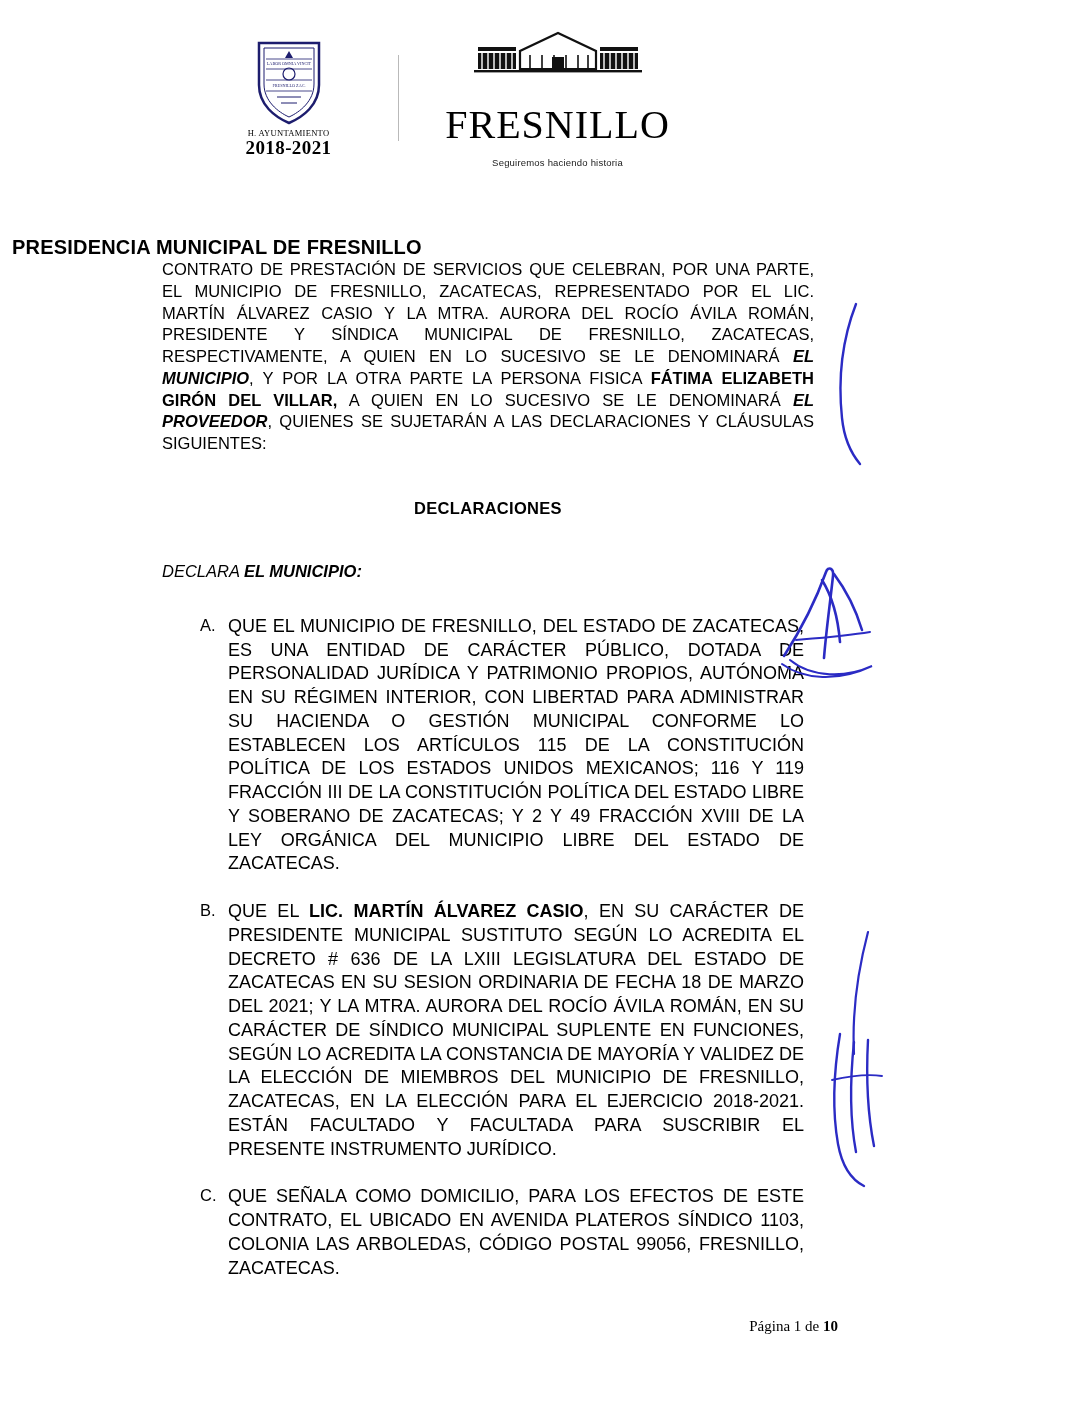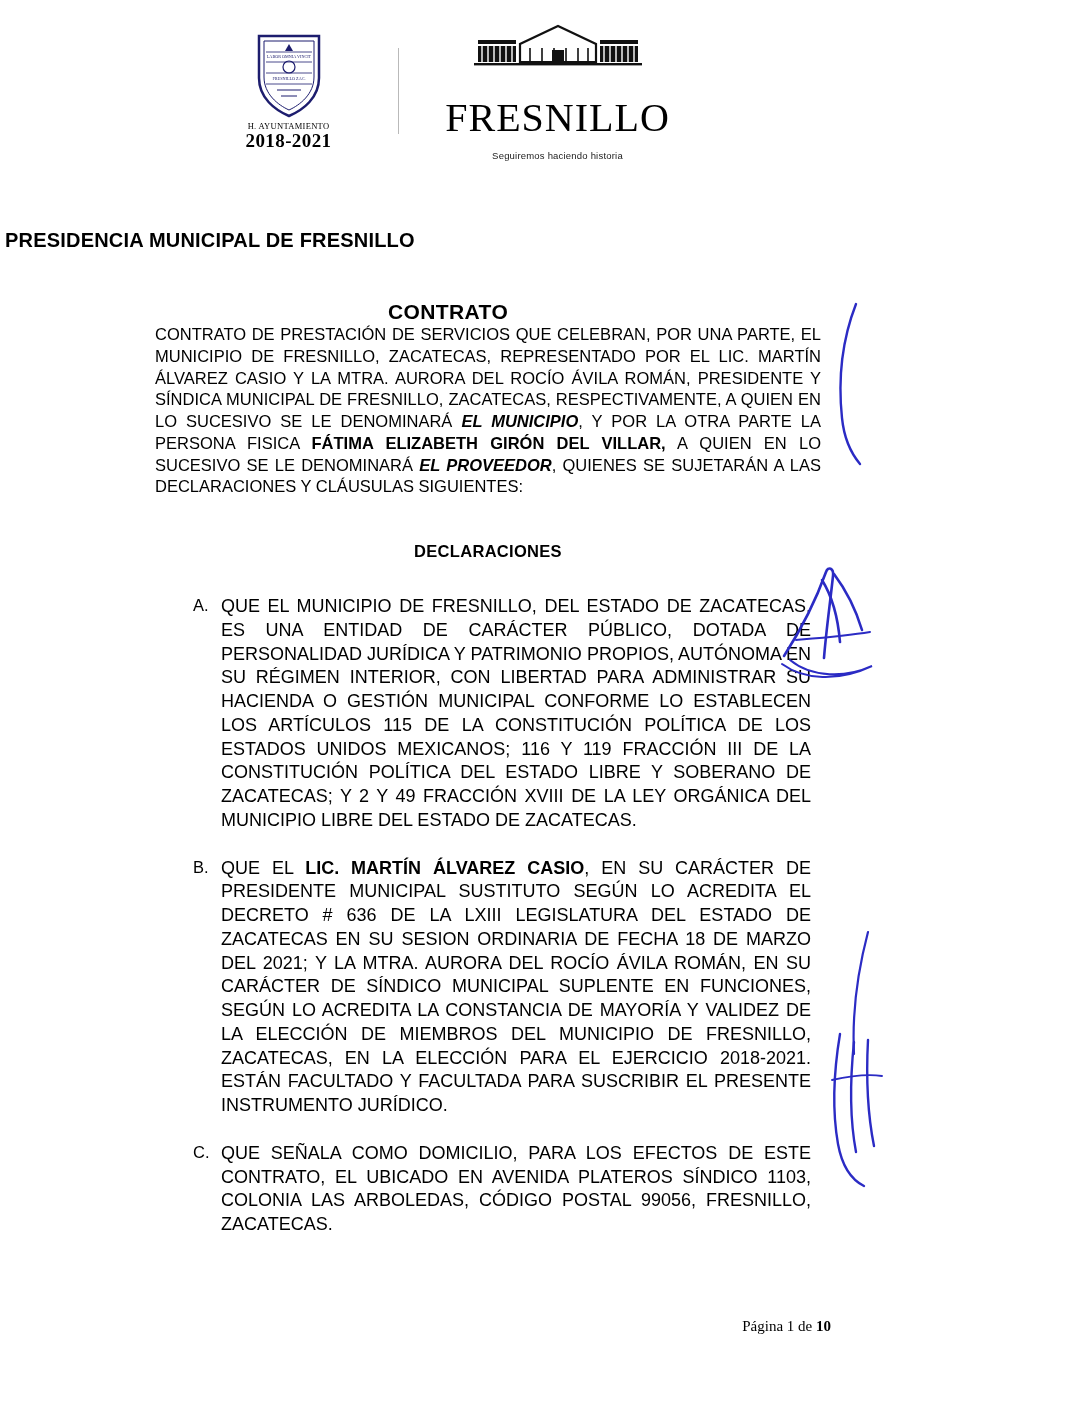--- a/index.html
+++ b/index.html
@@ -14,21 +14,21 @@
     font-family: "Liberation Sans", sans-serif;
     color: #000000;
     overflow: hidden;
   }
 
   .page {
     position: relative;
     width: 896px;
     height: 1413px;
     box-sizing: border-box;
-    padding: 5px;
+    padding: 12px;
   }
 
   
   .header {
     display: flex;
     align-items: center;
     justify-content: center;
     gap: 34px;
     padding-top: 26px;
     height: 120px;
@@ -151,21 +151,21 @@
     font-size: 18px;
     line-height: 1.32;
     text-align: justify;
   }
   .item-text b { font-weight: bold; }
 
   em.i { font-style: italic; font-weight: bold; }
 
   .footer {
     position: absolute;
-    right: 65px;
+    right: 58px;
     bottom: 78px;
     font-family: "Liberation Serif", serif;
     font-size: 15px;
   }
   .footer b { font-weight: bold; }
 
   
   .sig {
     position: absolute;
     pointer-events: none;
@@ -218,28 +218,28 @@
 
         <rect x="14" y="41" width="168" height="2.4" fill="#111"></rect>
       </svg>
       <div class="logo-wordmark">FRESNILLO</div>
       <div class="logo-tag">Seguiremos haciendo historia</div>
     </div>
 
   </div>
 
   <div class="title-main">PRESIDENCIA MUNICIPAL DE FRESNILLO</div>
-  <div class="title-sub">CONTRATO</div>
 
   <div class="body-wrap">
 
     <p class="para intro"><span>CONTRATO DE PRESTACIÓN DE SERVICIOS QUE CELEBRAN, POR UNA PARTE, EL MUNICIPIO DE FRESNILLO, ZACATECAS, REPRESENTADO POR EL LIC. MARTÍN ÁLVAREZ CASIO Y LA MTRA. AURORA DEL ROCÍO ÁVILA ROMÁN, PRESIDENTE Y SÍNDICA MUNICIPAL DE FRESNILLO, ZACATECAS, RESPECTIVAMENTE, A QUIEN EN LO SUCESIVO SE LE DENOMINARÁ </span><em class="i">EL MUNICIPIO</em><span>, Y POR LA OTRA PARTE LA PERSONA FISICA </span><b>FÁTIMA ELIZABETH GIRÓN DEL VILLAR,</b><span> A QUIEN EN LO SUCESIVO SE LE DENOMINARÁ </span><em class="i">EL PROVEEDOR</em><span>, QUIENES SE SUJETARÁN A LAS DECLARACIONES Y CLÁUSULAS SIGUIENTES:</span></p>
 
     <div class="center-head">DECLARACIONES</div>
 
+    <div class="declara-line"><span>DECLARA </span><b>EL MUNICIPIO:</b></div>
 
     <div class="items">
 
       <div class="item">
         <div class="item-letter">A.</div>
         <div class="item-text">QUE EL MUNICIPIO DE FRESNILLO, DEL ESTADO DE ZACATECAS, ES UNA ENTIDAD DE CARÁCTER PÚBLICO, DOTADA DE PERSONALIDAD JURÍDICA Y PATRIMONIO PROPIOS, AUTÓNOMA EN SU RÉGIMEN INTERIOR, CON LIBERTAD PARA ADMINISTRAR SU HACIENDA O GESTIÓN MUNICIPAL CONFORME LO ESTABLECEN LOS ARTÍCULOS 115 DE LA CONSTITUCIÓN POLÍTICA DE LOS ESTADOS UNIDOS MEXICANOS; 116 Y 119 FRACCIÓN III DE LA CONSTITUCIÓN POLÍTICA DEL ESTADO LIBRE Y SOBERANO DE ZACATECAS; Y 2 Y 49 FRACCIÓN XVIII DE LA LEY ORGÁNICA DEL MUNICIPIO LIBRE DEL ESTADO DE ZACATECAS.</div>
       </div>
 
       <div class="item">
         <div class="item-letter">B.</div>

